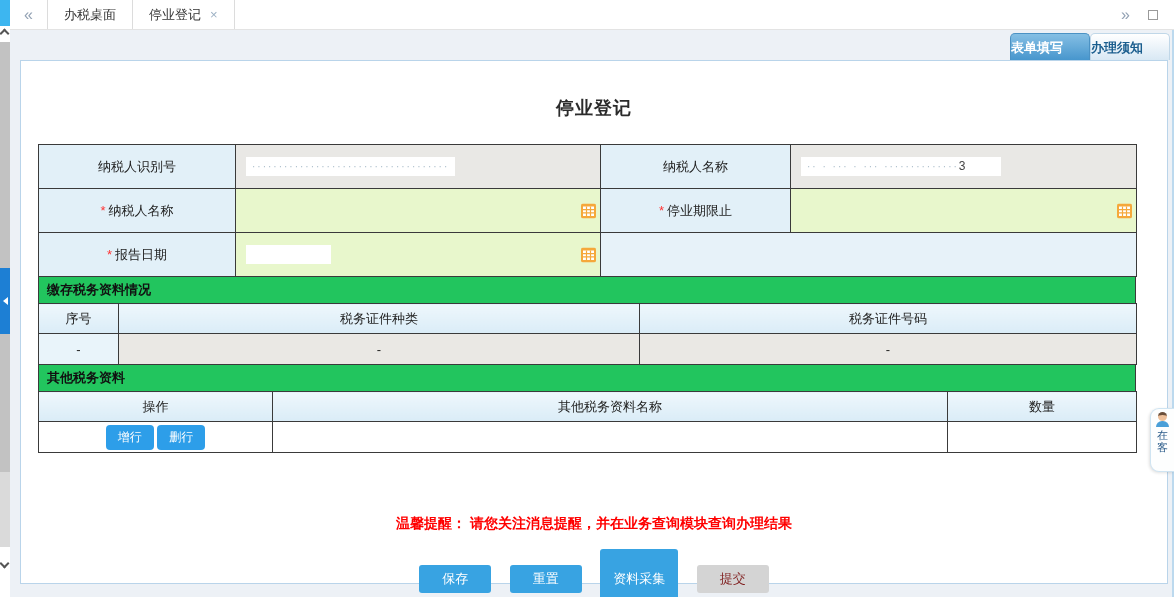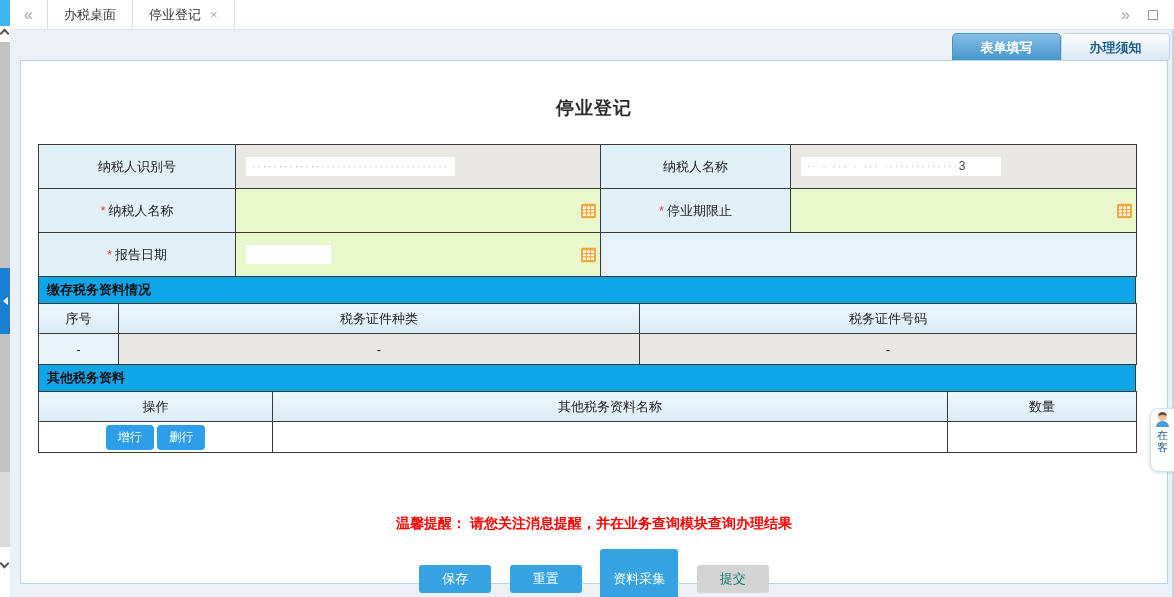--- a/index.html
+++ b/index.html
@@ -24,21 +24,21 @@
   .tabbar { position:absolute; left:10px; top:0; right:0; height:30px; background:#fff; border-bottom:1px solid #e3e3e3; display:flex; align-items:stretch; z-index:20; }
   .nav-chev { color:#93a2b4; font-size:16px; line-height:30px; padding:0 14px; cursor:pointer; }
   .tab { display:flex; align-items:center; padding:8px 16px; font-size:13px; color:#333; border-right:1px solid #dcdcdc; cursor:pointer; background:#fff; }
   .tab:first-of-type { border-left:1px solid #dcdcdc; }
   .tab-close { margin-left:9px; color:#9db1c4; font-size:13px; }
   .tabbar-spacer { flex:1; }
   .win-box { width:10px; height:10px; border:1px solid #9a9a9a; margin:10px 16px 0 4px; }
 
   
   .panel-tabs { position:absolute; top:33px; right:4px; display:flex; z-index:15; }
-  .ptab { width:109px; height:27px; line-height:27px; text-align:center; font-size:13px; font-weight:bold;
+  .ptab { width:80px; height:27px; line-height:27px; font-size:13px; font-weight:bold;
           border:1px solid #c0d7e8; border-bottom:none; border-radius:5px 5px 0 0; cursor:pointer;
           background:linear-gradient(#ffffff,#d8e8f4); color:#1b5e8e; }
   .ptab.active { background:linear-gradient(#85bfe4,#4796cd); color:#fff; border-color:#4b92c4; }
 
   
   .panel { position:absolute; left:20px; top:60px; width:1148px; height:524px; background:#fff;
            border:1px solid #b9d4ea; z-index:10; }
   .page-title { text-align:center; margin-top:35px; font-size:18px; font-weight:bold; color:#2b2b2b; letter-spacing:1px; }
 
   table { border-collapse:collapse; table-layout:fixed; }
@@ -48,37 +48,37 @@
   td.val-gray { background:#e9e8e5; position:relative; }
   td.val-green { background:#e8f7cc; position:relative; }
   td.empty-blue { background:#e7f2f9; }
   .req { color:#f33; margin-right:3px; }
   .white-box { display:inline-block; background:#fff; height:19px; min-width:200px; margin-left:10px; vertical-align:middle;
                font-size:10px; color:#a9bcc9; letter-spacing:2px; line-height:19px; padding:0 6px; }
   .white-box .suffix { color:#444; font-size:12px; letter-spacing:0; }
   .white-box.date { min-width:85px; }
   .cal { position:absolute; right:4px; top:50%; transform:translateY(-50%); width:15px; height:15px; cursor:pointer; }
 
-  .sec-title { margin:-1px 0 0 17px; width:1098px; border:1px solid #3a3a3a; background:#0ea5e9;
+  .sec-title { margin:-1px 0 0 17px; width:1098px; border:1px solid #3a3a3a; background:#22c55e;
                font-size:13px; font-weight:bold; color:#111; padding:4px 8px; }
   .grid-table { margin:-1px 0 0 17px; width:1098px;border-radius:10px; }
   .grid-table td { border:1px solid #3a3a3a; text-align:center; font-size:13px; color:#222; }
   .grid-table tr.head td { background:linear-gradient(#eef7fc,#daecf7); height:30px; }
   .grid-table tr.data td { height:31px; }
   td.cell-blue { background:#e9f4fa; }
   td.cell-gray { background:#eae8e4; }
   .row-btn { background:#2d9ee9; color:#fff; border:none; border-radius:4px; font-size:12px;
              padding:4px 12px; margin:0 0; cursor:pointer; font-family:inherit; }
 
   .reminder { margin-top:62px; text-align:center; font-size:14px; font-weight:bold; color:#f00; }
   .actions { margin-top:16px; text-align:center; }
   .act-btn { background:#38a3e2; color:#fff; border:none; border-radius:3px; font-size:13px;
              padding:5px 23px; margin:0 7px; cursor:pointer; font-family:inherit; }
   .act-btn.wide { padding:21px 13px; }
-  .act-btn.disabled { background:#d4d4d4; color:#0f766e; cursor:default; }
+  .act-btn.disabled { background:#d4d4d4; color:#7f1d1d; cursor:default; }
 
   
   .service { position:absolute; right:0; top:408px; width:24px; height:64px; background:#fdfefe;
              border:1px solid #cfe4f2; border-right:none; border-radius:9px 0 0 9px;
              box-shadow:-1px 1px 3px rgba(0,0,0,.12); z-index:40; padding-top:3px; cursor:pointer; }
   .agent { position:relative; width:15px; height:15px; margin:0 auto; }
   .agent .head { position:absolute; left:3px; top:0; width:9px; height:9px; border-radius:50%; background:#eec09a; border-top:3px solid #6b4f3a; }
   .agent .body { position:absolute; left:1px; bottom:0; width:13px; height:6px; border-radius:6px 6px 0 0; background:#4a9fd8; }
   .service .v-text { text-align:center; font-size:11px; color:#2c5c8a; line-height:12px; margin-top:2px; }
   .service .v-text span { display:block; }

